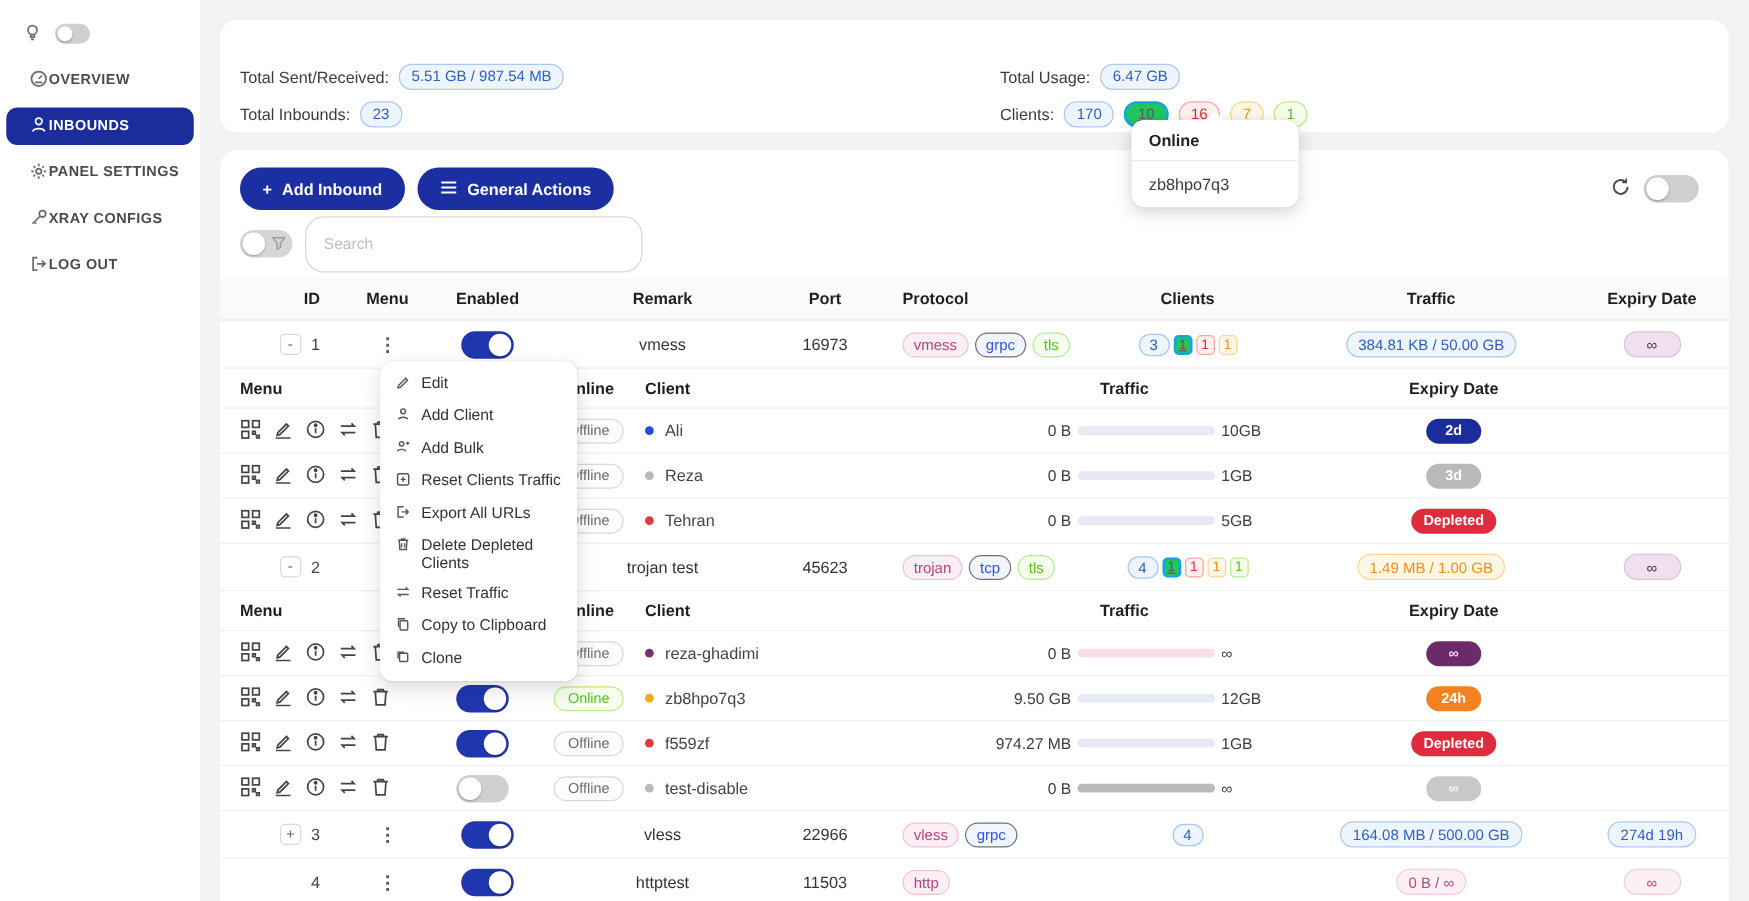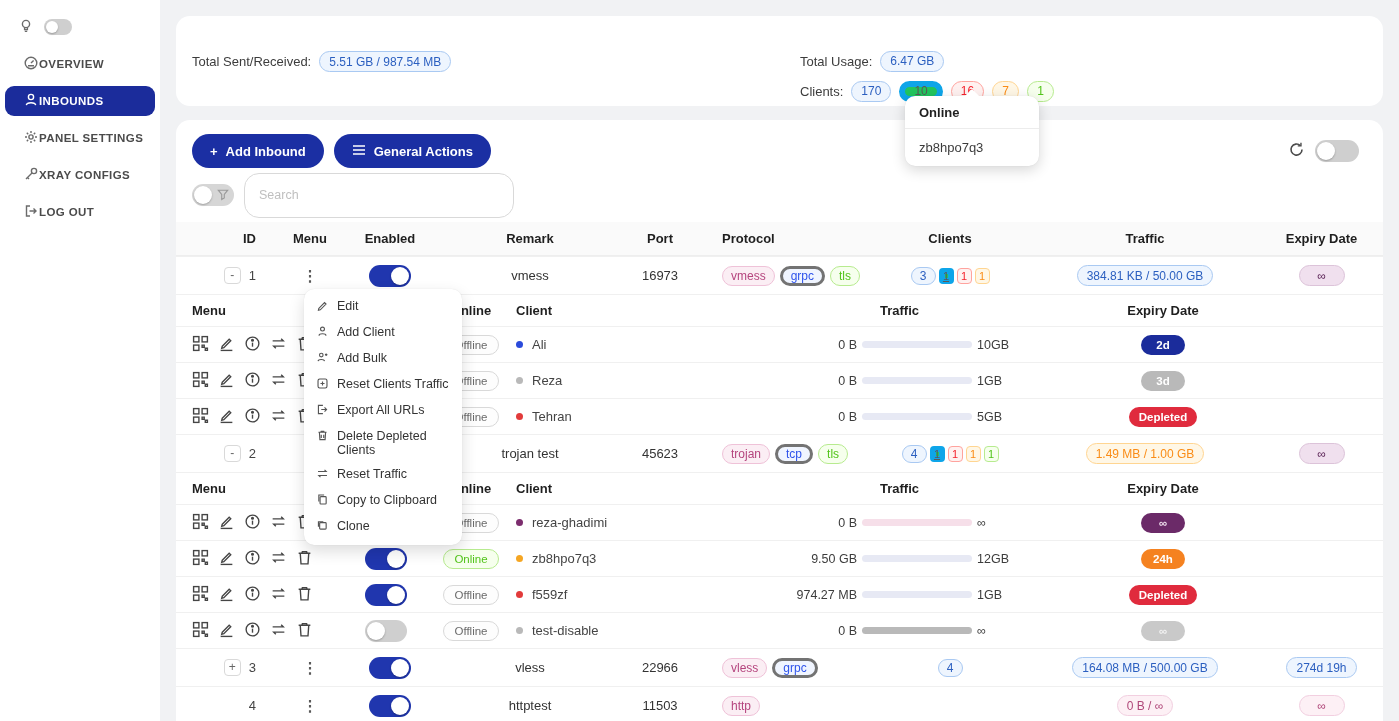--- a/index.html
+++ b/index.html
@@ -30,22 +30,22 @@
   .card { background:#fff; border-radius:14px; }
 
   
   .stats-card { height:90px; margin-bottom:14px; display:flex; padding:14px 24px 0 16px; }
   .stats-col { display:flex; flex-direction:column;margin-top:16px; }
   .stats-col.left { width:608px; }
   .stat-line { height:31px; display:flex; align-items:center; gap:8px; color:#3c3c3c; }
   .pill { display:inline-flex; align-items:center; justify-content:center; height:21px; padding:0 9px; border-radius:11px; font-size:12px; white-space:nowrap; }
   .pill-round { min-width:27px; }
   .tone-blue    { background:#eef5fe; border:1px solid #a9c9f2; color:#2b5fc0; }
-  .tone-geek    { background:#f0f5ff; border:3px solid #737373; color:#2f54eb; }
-  .tone-gray    { background:#22c55e; border:6px solid #0ea5e9; color:#595959;text-decoration:underline; }
+  .tone-geek    { background:#f0f5ff; border:1px solid #737373; color:#2f54eb; }
+  .tone-gray    { background:#22c55e; border:2px solid #0ea5e9; color:#595959;text-decoration:underline; }
   .tone-red     { background:#fff1f0; border:1px solid #ffa39e; color:#f5222d; }
   .tone-orange  { background:#fff7e6; border:1px solid #ffd591; color:#fa8c16; }
   .tone-green   { background:#f6ffed; border:1px solid #b7eb8f; color:#52c41a; }
   .tone-magenta { background:#fbeef4; border:1px solid #efc2d8; color:#b5457e; }
   .tone-mauve   { background:#f0e0ee; border:1px solid #dcc3d9; color:#5b2457; }
   .tone-pink    { background:#fdf0f5; border:1px solid #f2cfe0; color:#b0487a; }
 
   
   .table-card { padding-top:14px; overflow:hidden; height:620px; }
   .toolbar { display:flex; align-items:center; height:34px; margin:0 24px 12px 16px; }
@@ -173,20 +173,24 @@
     </div>
   </aside>
 
   <main class="main">
 
     <section class="card stats-card">
       <div class="stats-col left">
         <div class="stat-line">
           <span>Total Sent/Received:</span>
           <span class="pill tone-blue">5.51 GB / 987.54 MB</span>
+        </div>
+        <div class="stat-line">
+          <span>Total Inbounds:</span>
+          <span class="pill tone-blue pill-round">23</span>
         </div>
       </div>
       <div class="stats-col">
         <div class="stat-line">
           <span>Total Usage:</span>
           <span class="pill tone-blue">6.47 GB</span>
         </div>
         <div class="stat-line">
           <span>Clients:</span>
           <span class="pill tone-blue pill-round">170</span>

